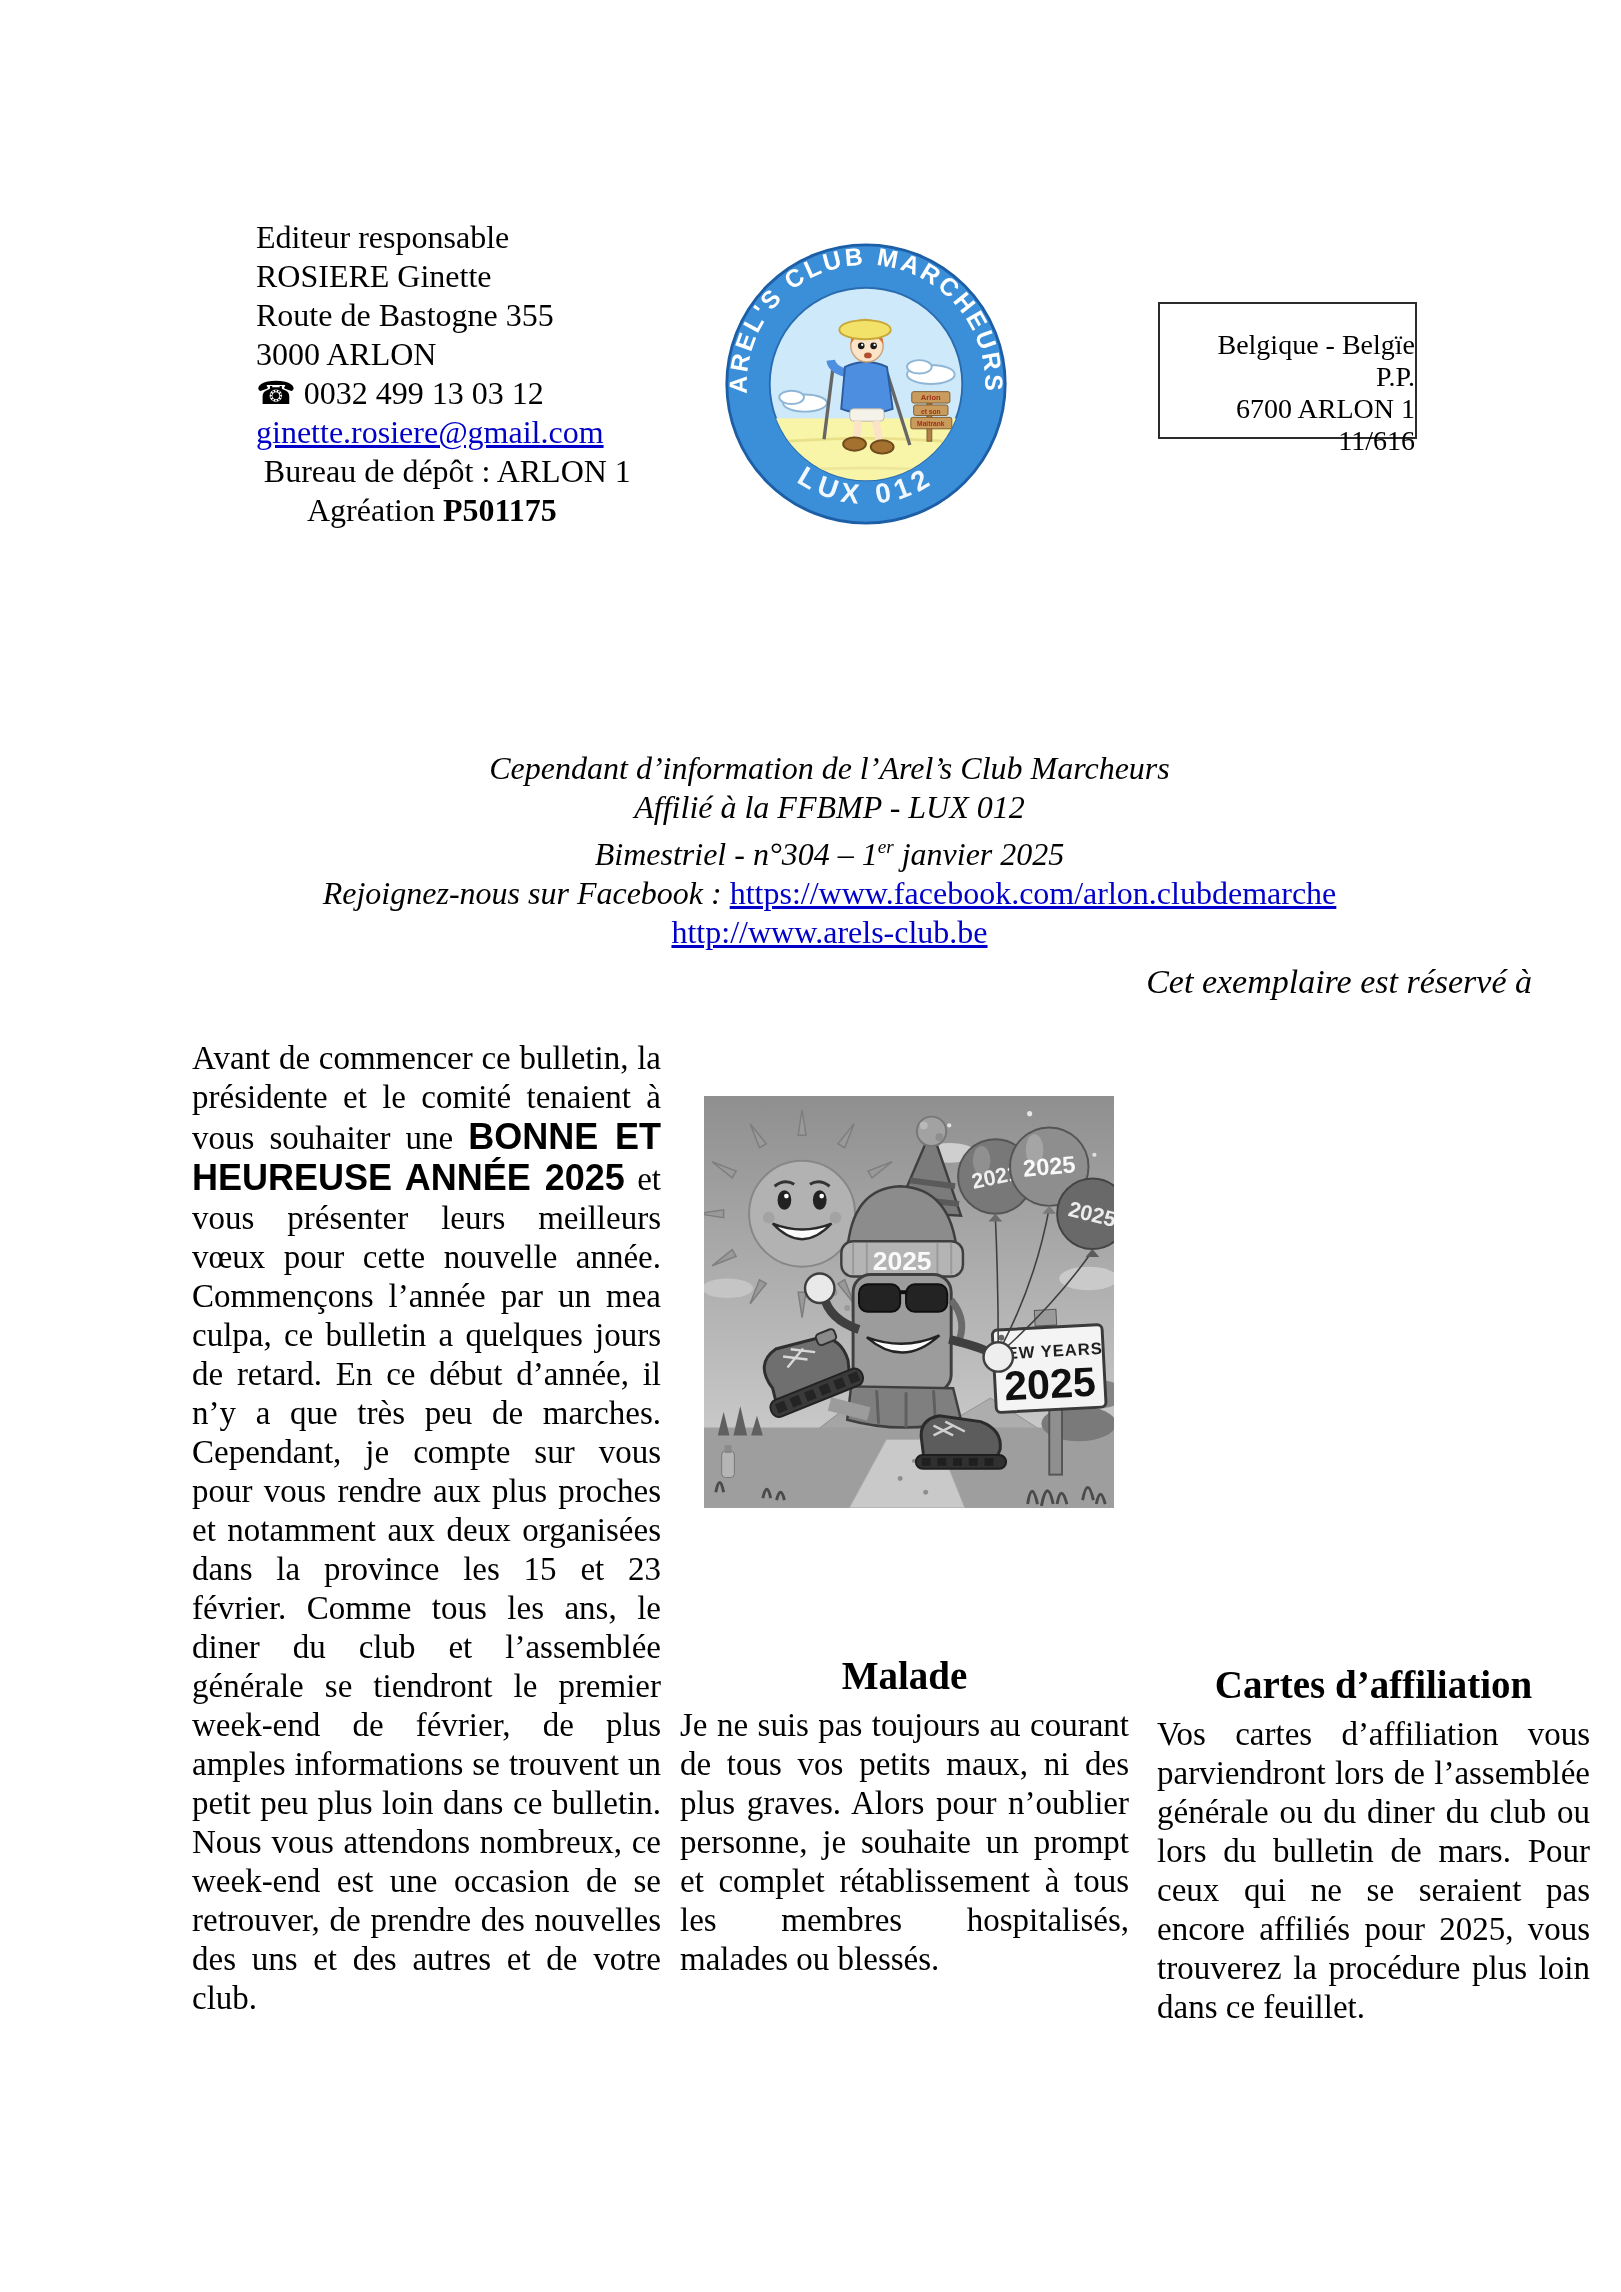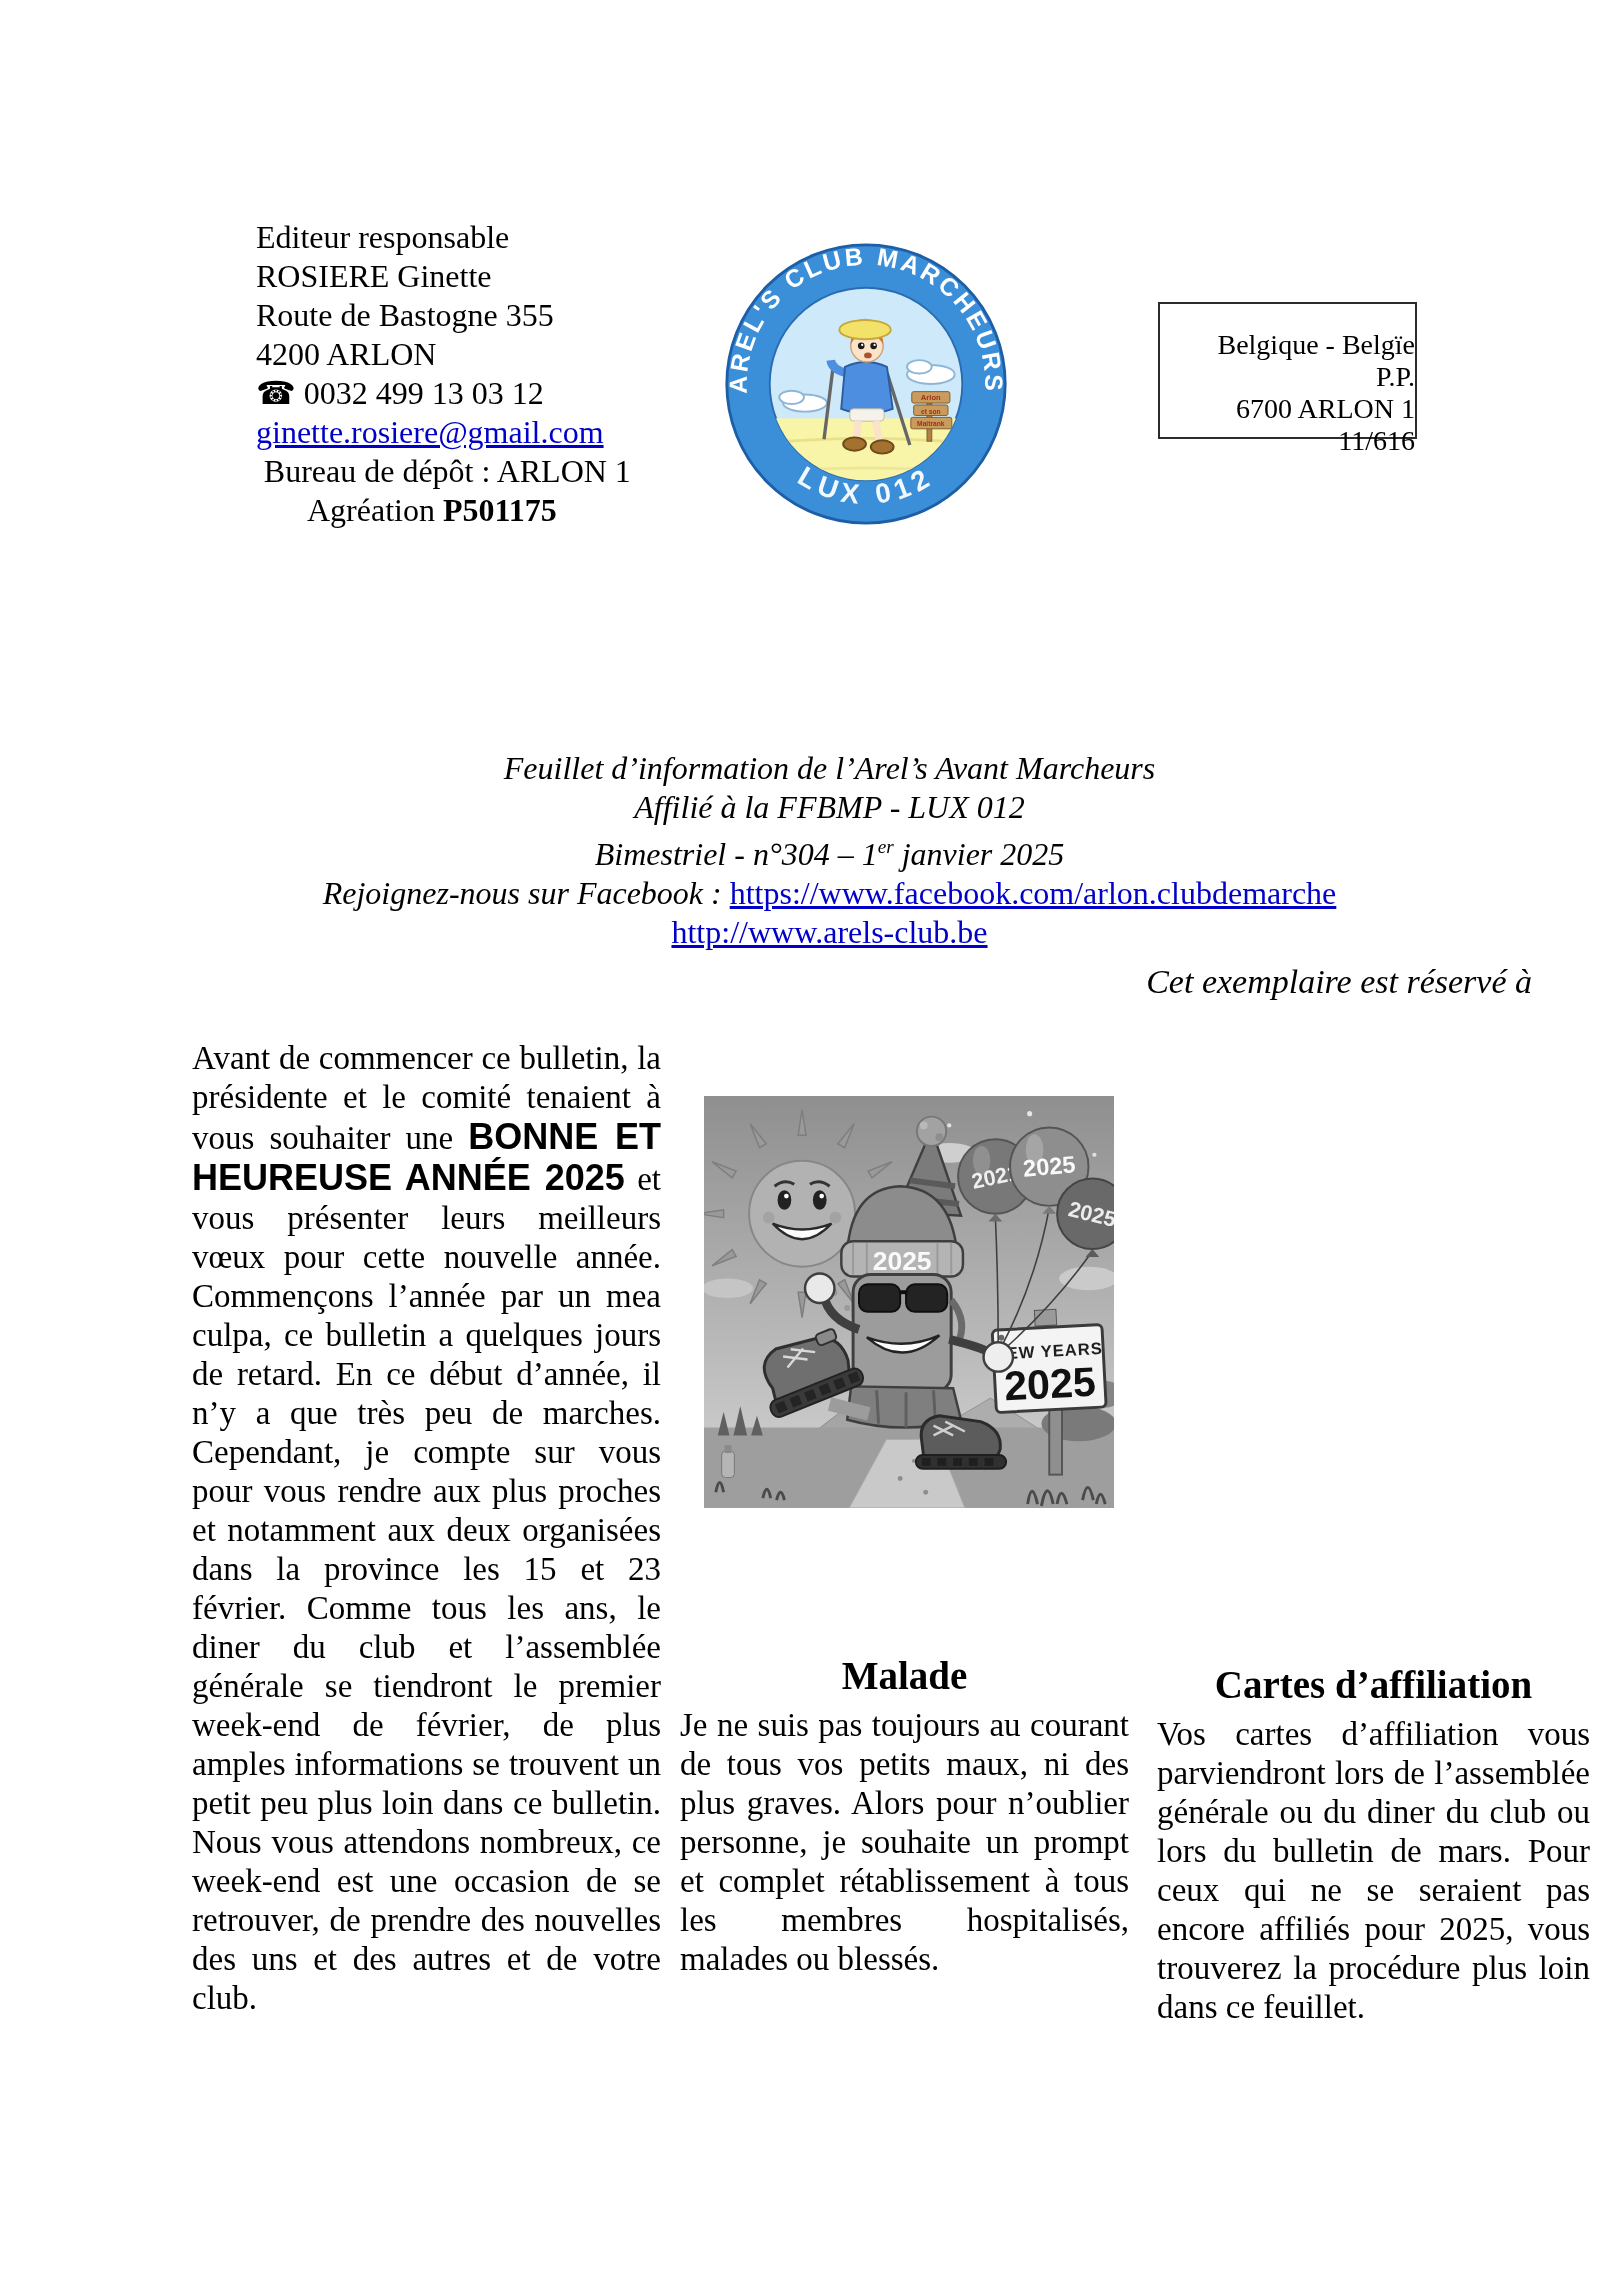--- a/index.html
+++ b/index.html
@@ -48,21 +48,21 @@
 </style>
 </head>
 <body>
 
 <div class="page">
 
   <div class="editor">
     <div>Editeur responsable</div>
     <div>ROSIERE Ginette</div>
     <div>Route de Bastogne 355</div>
-    <div>4200 ARLON</div>
+    <div>3000 ARLON</div>
     <div>
       <span>☎</span>
       <span>0032 499 13 03 12</span>
     </div>
     <div><a class="link">ginette.rosiere@gmail.com</a></div>
     <div class="indent1">Bureau de dépôt : ARLON 1</div>
     <div class="indent2"><span>Agréation </span><b>P501175</b></div>
   </div>
 
   <svg class="logo" viewBox="0 0 300 300">
@@ -127,21 +127,21 @@
 
   <div class="stamp">
     <div>Belgique - Belgïe</div>
     <div>P.P.</div>
     <div>6700 ARLON 1</div>
     <div>11/616</div>
   </div>
 
 
   <div class="subtitle">
-    <div>Feuillet d’information de l’Arel’s Avant Marcheurs</div>
+    <div>Cependant d’information de l’Arel’s Club Marcheurs</div>
     <div>Affilié à la FFBMP - LUX 012</div>
     <div><span>Bimestriel - n°304 – 1</span><sup>er</sup><span> janvier 2025</span></div>
     <div><span>Rejoignez-nous sur Facebook : </span><a class="link">https://www.facebook.com/arlon.clubdemarche</a></div>
     <div><a class="link">http://www.arels-club.be</a></div>
   </div>
 
   <div class="reserved">Cet exemplaire est réservé à</div>
 
   <div class="col col-left">
     <p class="just"><span>Avant de commencer ce bulletin, la présidente et le comité tenaient à vous souhaiter une </span><span class="hl">BONNE ET HEUREUSE ANNÉE 2025</span><span> et vous présenter leurs meilleurs vœux pour cette nouvelle année. Commençons l’année par un mea culpa, ce bulletin a quelques jours de retard. En ce début d’année, il n’y a que très peu de marches. Cependant, je compte sur vous pour vous rendre aux plus proches et notamment aux deux organisées dans la province les 15 et 23 février. Comme tous les ans, le diner du club et l’assemblée générale se tiendront le premier week-end de février, de plus amples informations se trouvent un petit peu plus loin dans ce bulletin. Nous vous attendons nombreux, ce week-end est une occasion de se retrouver, de prendre des nouvelles des uns et des autres et de votre club.</span></p>

